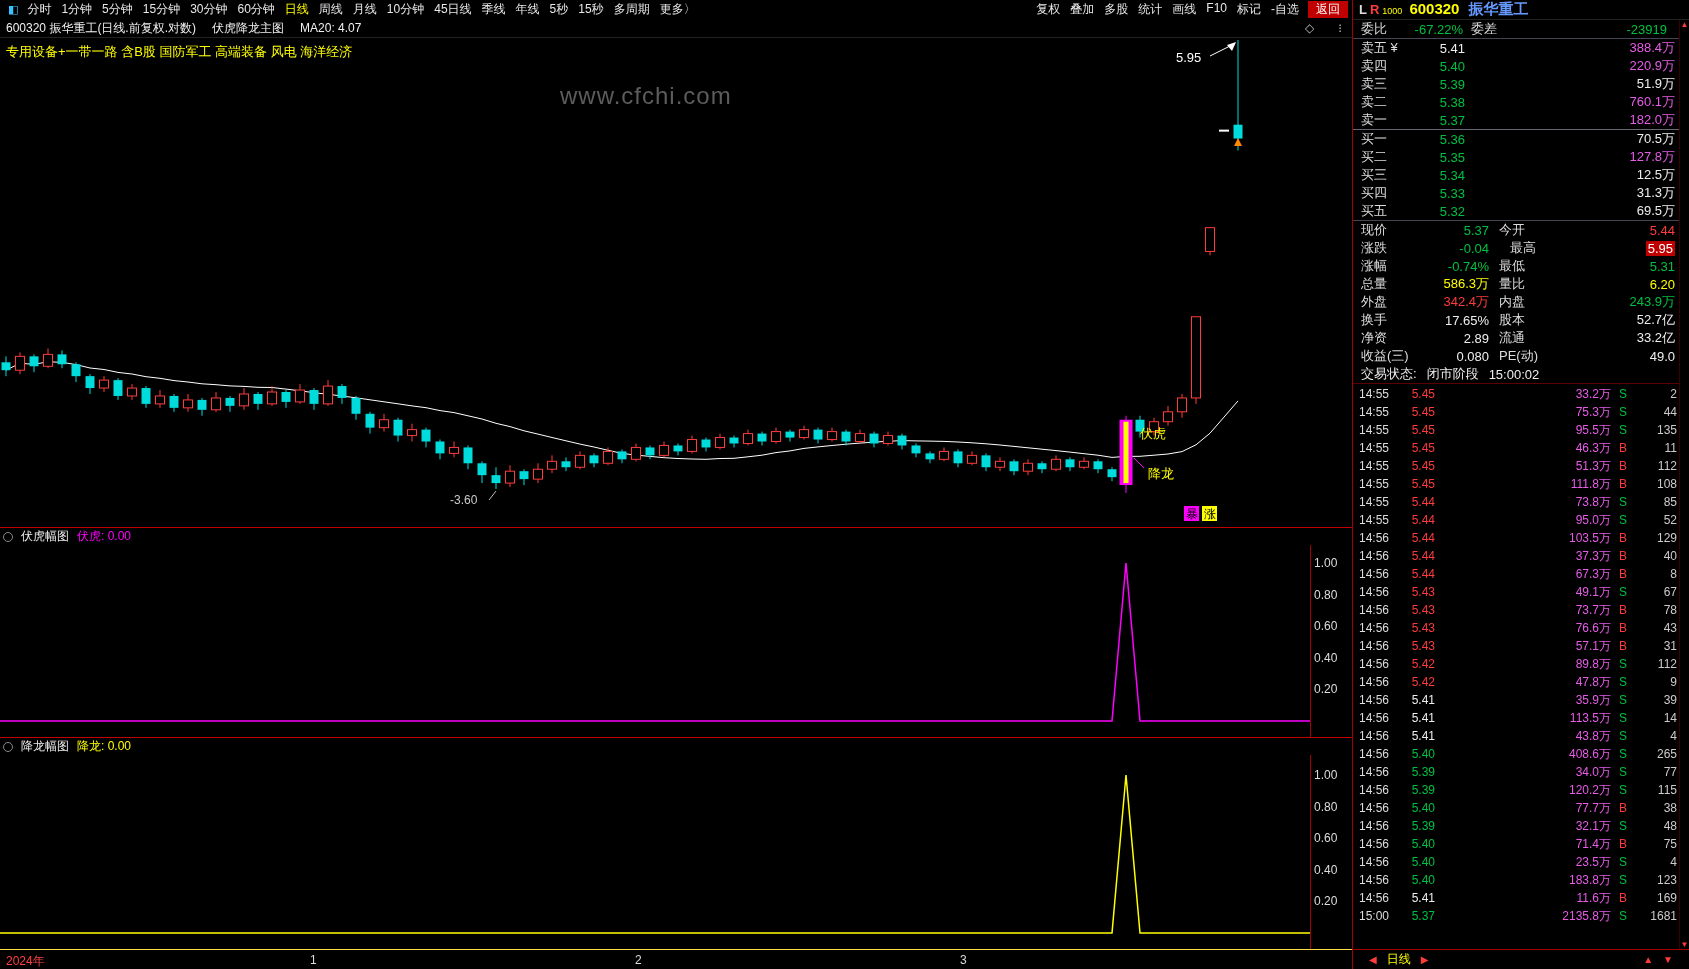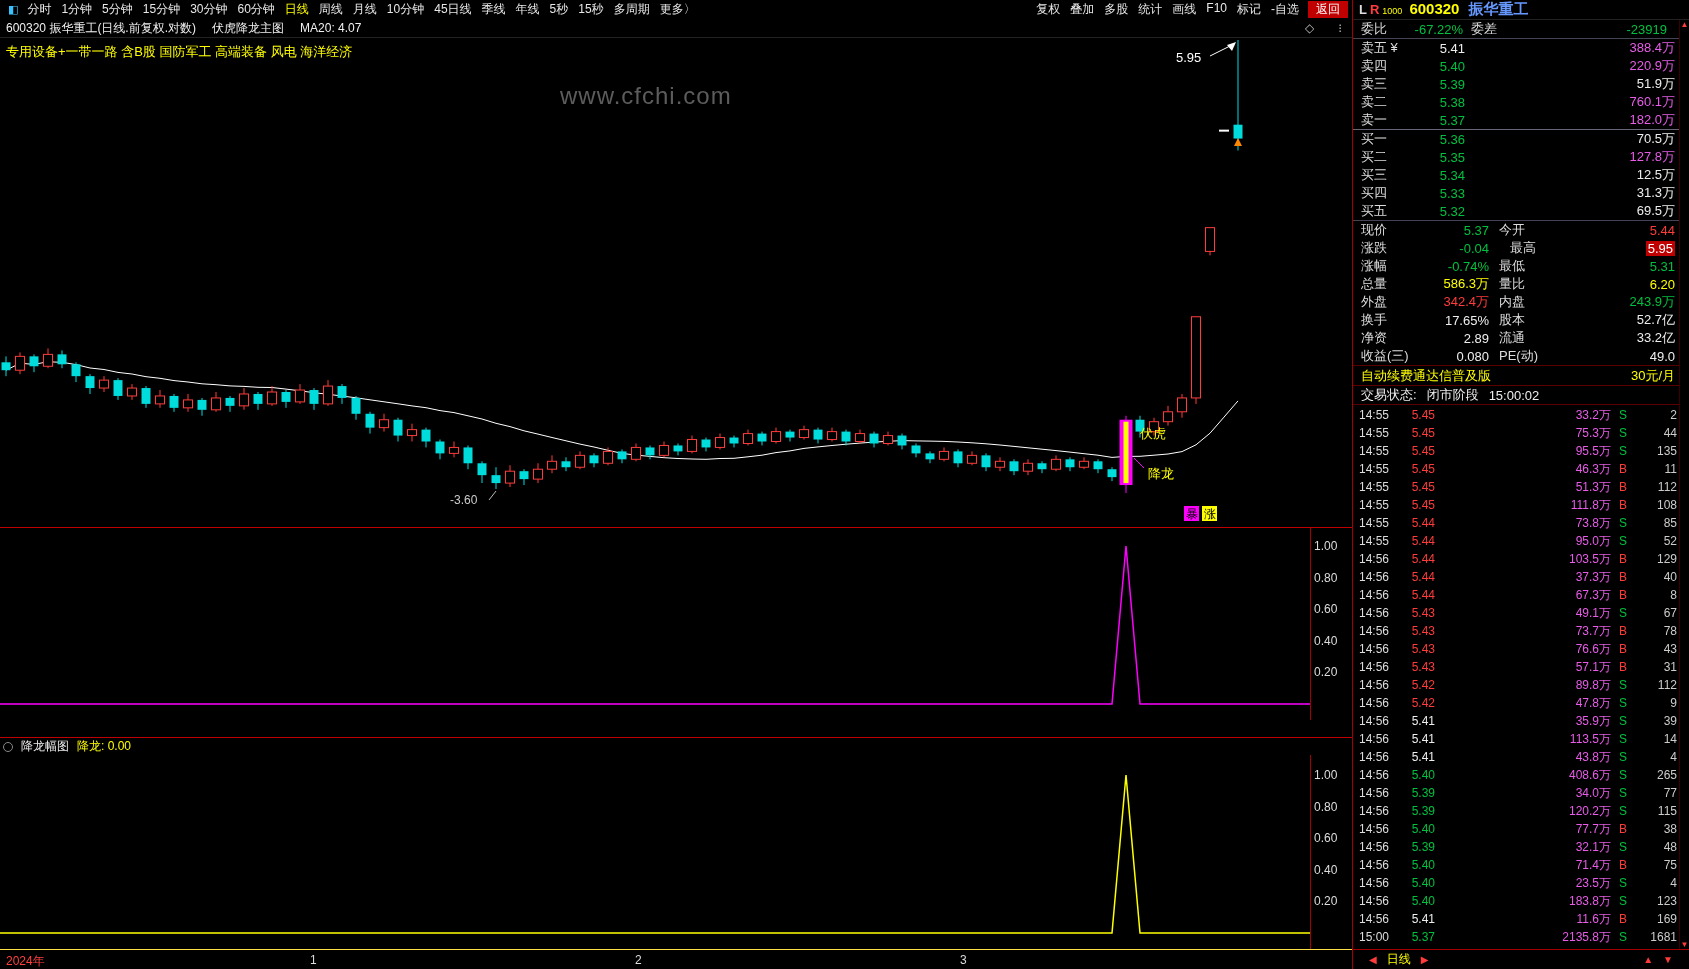--- a/index.html
+++ b/index.html
@@ -324,20 +324,25 @@
             <polygon points="1234,108 1242,108 1238,100" fill="#ff8800"></polygon>
             <rect x="1184" y="468" width="15" height="15" fill="#ff00ff"></rect>
             <text x="1186" y="480" fill="#000000" font-size="12">暴</text>
             <rect x="1202" y="468" width="15" height="15" fill="#ffff00"></rect>
             <text x="1204" y="480" fill="#000000" font-size="12">涨</text>
           </svg>
       </div>
     </div>
 
     <div class="sub-panel" style="height:210px">
+      <div class="sub-head">
+        <span class="circ"></span>
+        <span class="pname">伏虎幅图</span>
+        <span class="pval mag">伏虎: 0.00</span>
+      </div>
       <div class="sub-body">
         <svg id="sub1-svg" width="1310" height="192">
             <polyline points="0,176 1112,176 1126,18 1140,176 1310,176" fill="none" stroke="#ff00ff" stroke-width="1.5"></polyline>
           </svg>
         <div class="scale" id="sub1-scale" style="height:192px">
             <div class="sv" style="top: 11px;">1.00</div>
             <div class="sv" style="top: 42.6px;">0.80</div>
             <div class="sv" style="top: 74.2px;">0.60</div>
             <div class="sv" style="top: 105.8px;">0.40</div>
             <div class="sv" style="top: 137.4px;">0.20</div>
@@ -484,24 +489,20 @@
           <span class="ik" style="padding-left: 10px;">流通</span>
           <span class="iv2 wht">33.2亿</span>
         </div>
         <div class="irow">
           <span class="ik">收益(三)</span>
           <span class="iv wht">0.080</span>
           <span class="ik" style="padding-left: 10px;">PE(动)</span>
           <span class="iv2 wht">49.0</span>
         </div>
       </div>
-    <div class="promo">
-      <span>自动续费通达信普及版</span>
-      <span>30元/月</span>
-    </div>
     <div class="status">
       <span>交易状态:</span>
       <span>闭市阶段</span>
       <span>15:00:02</span>
     </div>
     <div class="ticks" id="ticks-box">
         <div class="trow">
           <span>14:55</span>
           <span class="up" style="text-align: right; padding-right: 6px;">5.45</span>
           <span class="tvol mag">33.2万</span>

